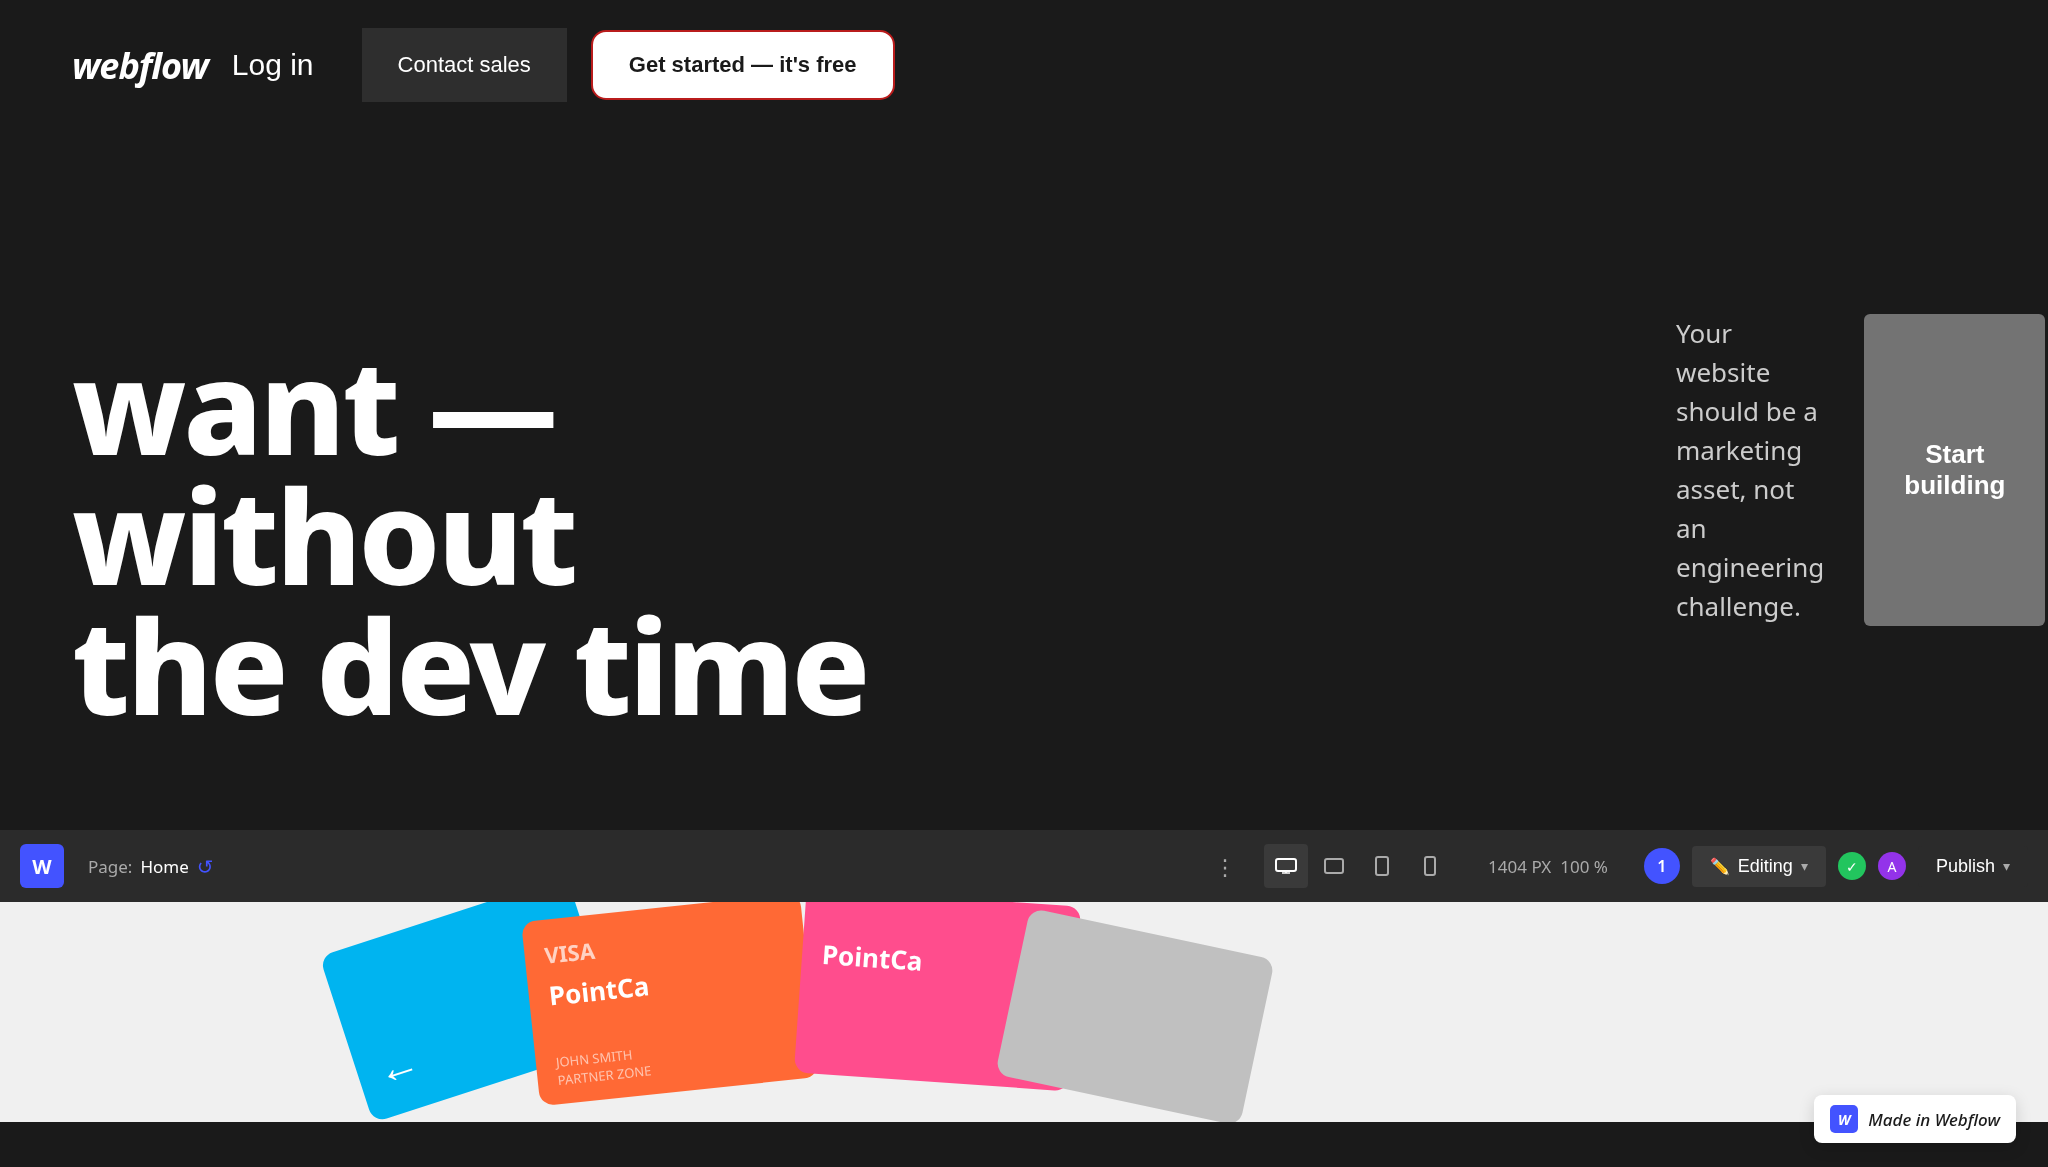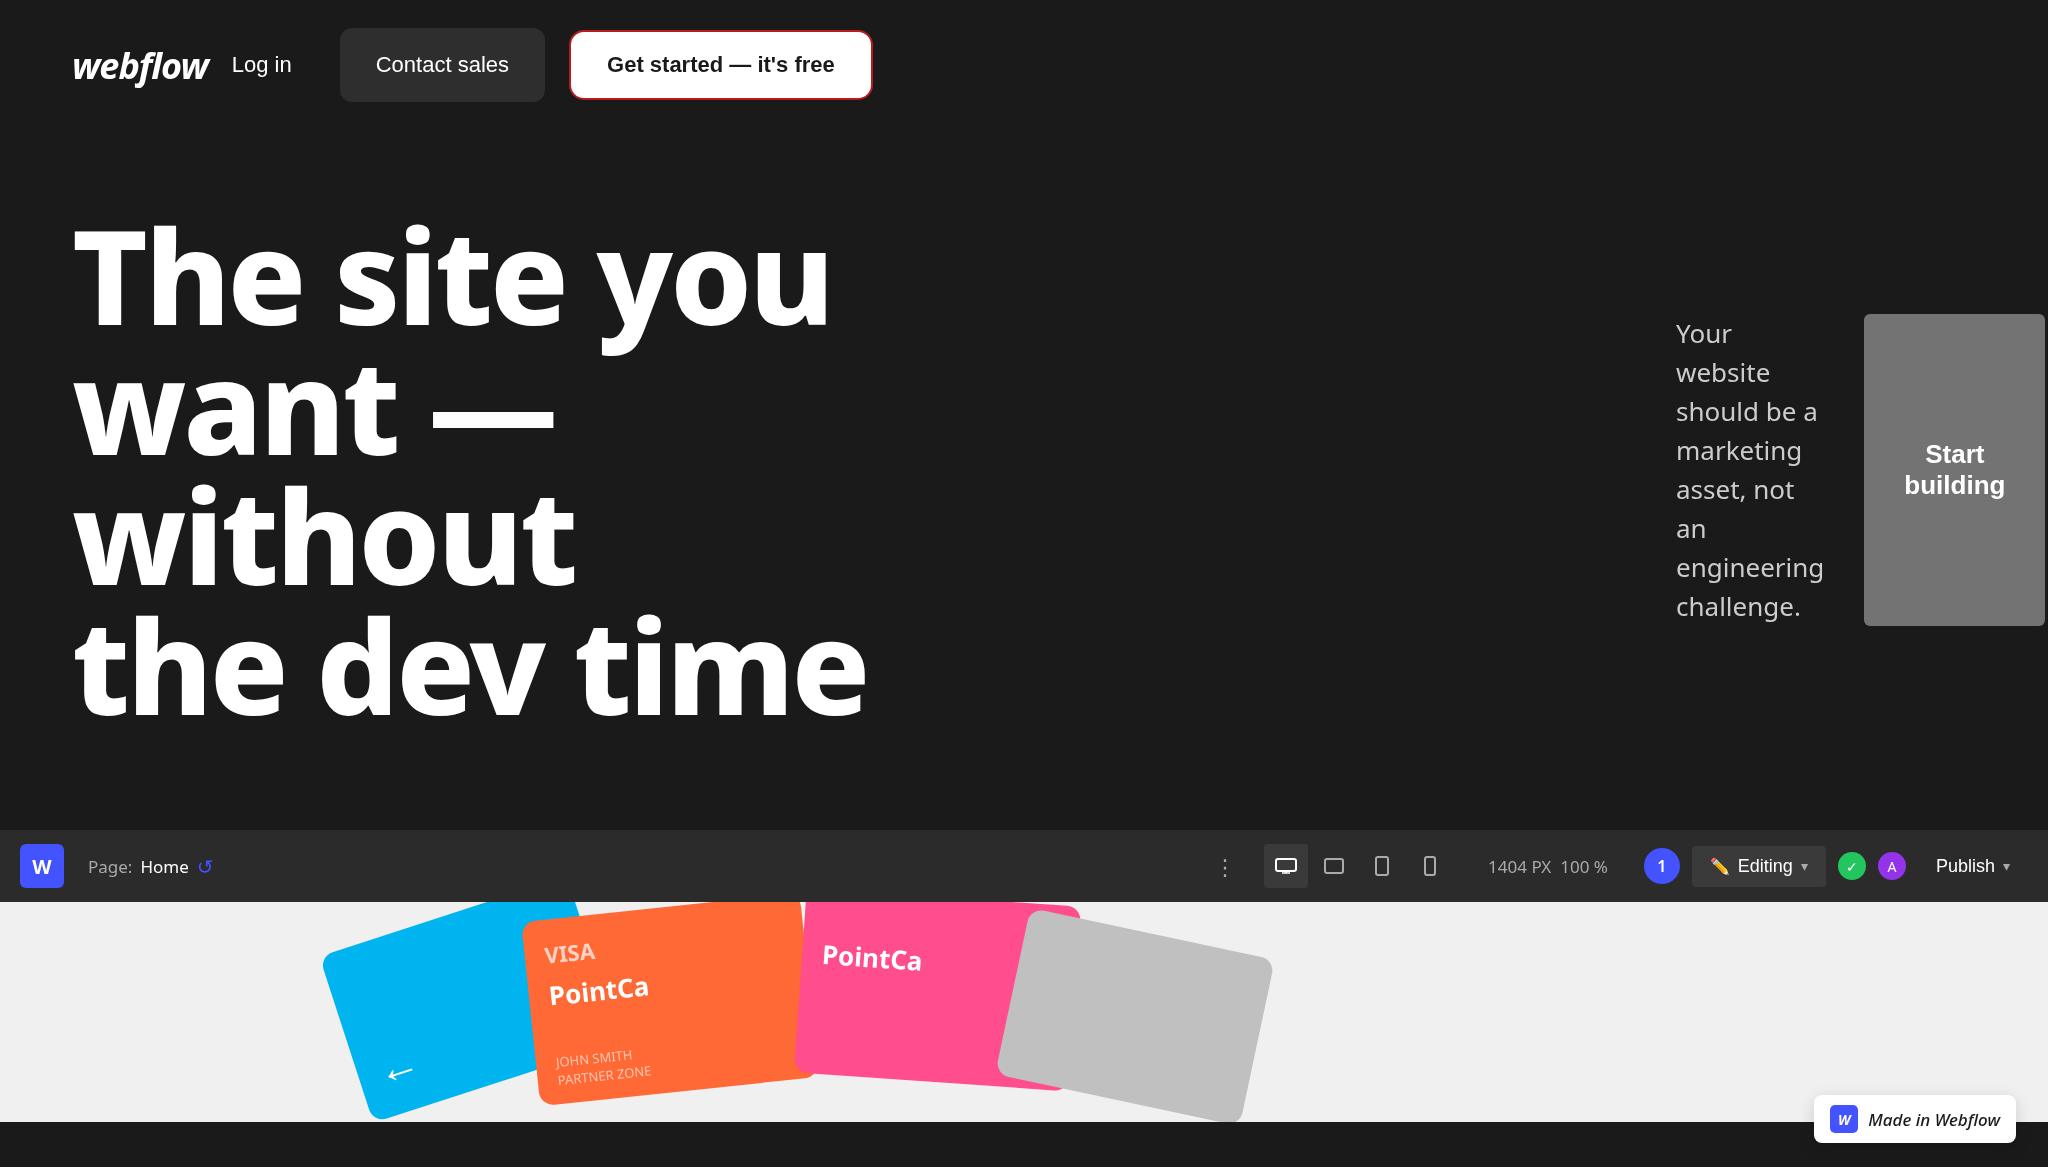--- a/index.html
+++ b/index.html
@@ -30,35 +30,35 @@
     }
 
     .nav-right {
       display: flex;
       align-items: center;
       gap: 24px;
     }
 
     .nav-login {
       color: #fff;
-      font-size: 22px;
+      font-size: 30px;
       background: none;
       border: none;
       cursor: pointer;
       padding: 16px 24px;
     }
 
     .nav-contact {
       color: #fff;
       font-size: 22px;
       background: #2e2e2e;
       border: none;
       cursor: pointer;
       padding: 24px 36px;
-      border-radius: 12px;
+      border-radius: 0;
     }
 
     .nav-cta {
       color: #1a1a1a;
       font-size: 22px;
       font-weight: 600;
       background: #fff;
       border: 2px solid #b91c1c;
       cursor: pointer;
       padding: 20px 36px;
@@ -338,21 +338,21 @@
   <div class="nav-right">
     <button class="nav-login">Log in</button>
     <button class="nav-contact">Contact sales</button>
     <button class="nav-cta">Get started — it's free</button>
   </div>
 </nav>
 
 <section class="hero">
   <div class="hero-left">
     <h1 class="hero-title">
-      <span>The site you</span><br>
+      <br>
       <span>want — without</span><br>
       <span>the dev time</span>
     </h1>
   </div>
   <div class="hero-right">
     <p class="hero-subtitle">Your website should be a marketing asset, not an engineering challenge.</p>
     <button class="hero-btn">Start building</button>
   </div>
 </section>
 

